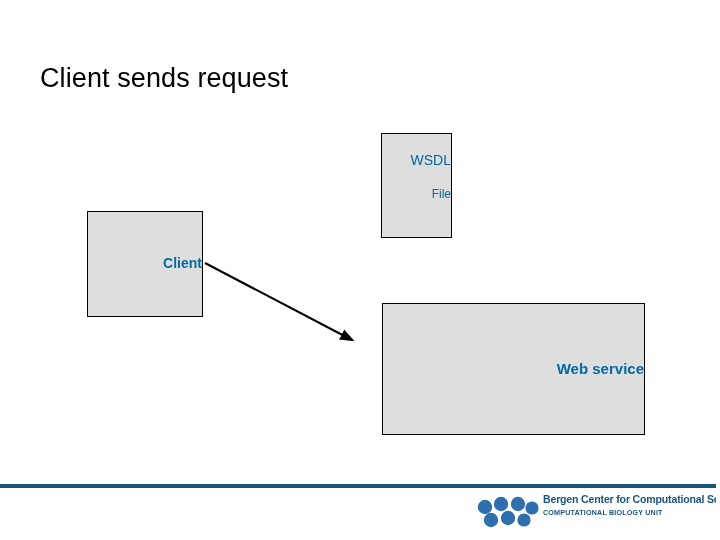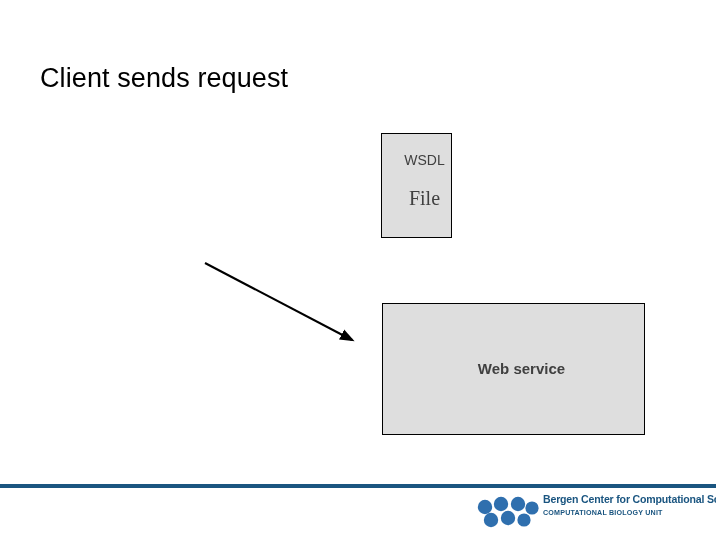--- a/index.html
+++ b/index.html
@@ -30,44 +30,43 @@
 
   
   .diagram-box {
     position: absolute;
     background: #dedede;
     border: 1px solid #000000;
     box-sizing: border-box;
   }
   .box-label {
     position: absolute;
-    left: 8px;
+    left: 0;
     width: 100%;
-    text-align: center;
-    color: #404040;
+    text-align: right;
+    color: #0369a1;
     white-space: nowrap;
   }
 
   
   #wsdl-box {
     left: 381px;
     top: 133px;
     width: 71px;
     height: 105px;
   }
   #wsdl-line1 {
     top: 18px;
     font-size: 14px;
     font-weight: normal;
   }
   #wsdl-line2 {
     top: 53px;
-    font-size: 20px;
+    font-size: 12px;
     font-weight: normal;
-    font-family: Liberation Serif, serif;
   }
 
   
   #client-box {
     left: 87px;
     top: 211px;
     width: 116px;
     height: 106px;
   }
   #client-label {
@@ -155,20 +154,23 @@
 
 <div id="slide">
 
   <h1 id="slide-title">Client sends request</h1>
 
   <div class="diagram-box" id="wsdl-box">
     <div class="box-label" id="wsdl-line1">WSDL</div>
     <div class="box-label" id="wsdl-line2">File</div>
   </div>
 
+  <div class="diagram-box" id="client-box">
+    <div class="box-label" id="client-label">Client</div>
+  </div>
 
   <div class="diagram-box" id="webservice-box">
     <div class="box-label" id="webservice-label">Web service</div>
   </div>
 
   <svg id="arrow-svg" viewBox="0 0 190 110" xmlns="http://www.w3.org/2000/svg">
     <defs>
       <marker id="arrowhead" markerWidth="7" markerHeight="7" refX="5.6" refY="3" orient="auto">
         <polygon points="0,0.35 7,3 0,5.65" fill="#000000"></polygon>
       </marker>

